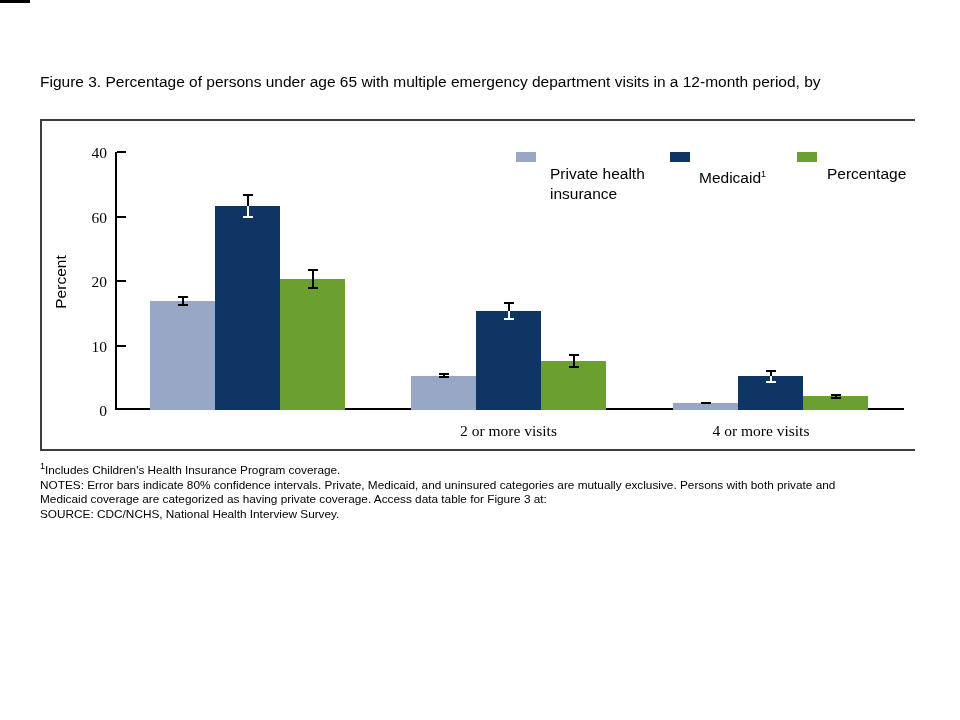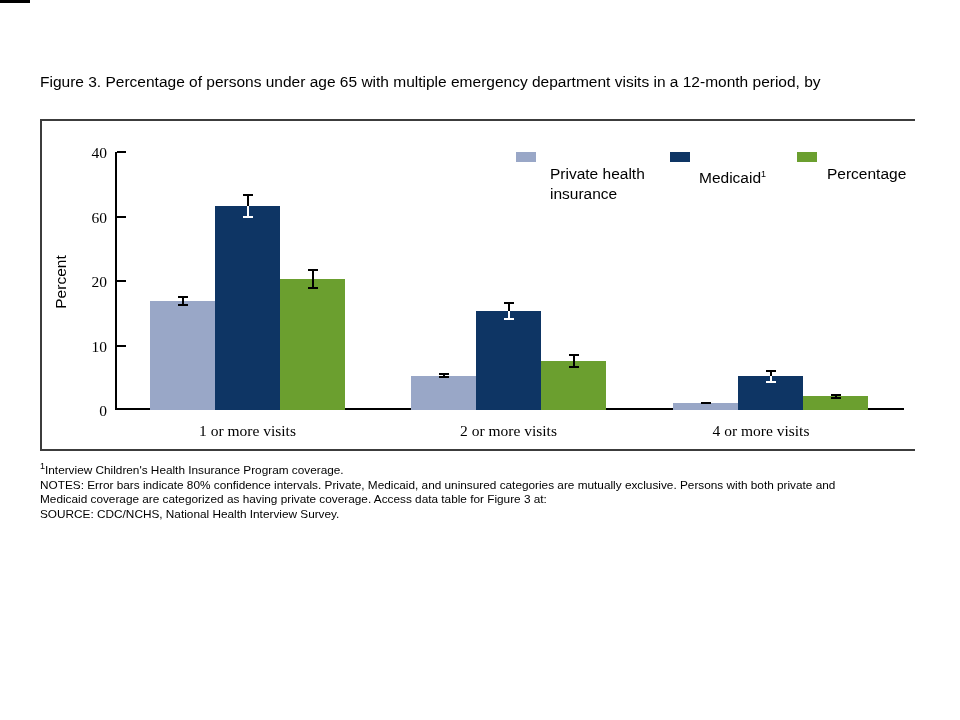--- a/index.html
+++ b/index.html
@@ -92,36 +92,35 @@
         <div class="bar" style="left: 499px; top: 239.98px; width: 65px; height: 49.02px; background: rgb(107, 159, 47);"></div>
         <div class="err" style="left: 530.5px; top: 232.885px; width: 2px; height: 7.095px; background: rgb(0, 0, 0);"></div>
         <div class="err" style="left: 526.5px; top: 232.885px; width: 10px; height: 2px; background: rgb(0, 0, 0);"></div>
         <div class="err" style="left: 530.5px; top: 239.98px; width: 2px; height: 7.095px; background: rgb(0, 0, 0);"></div>
         <div class="err" style="left: 526.5px; top: 245.075px; width: 10px; height: 2px; background: rgb(0, 0, 0);"></div>
         <div class="bar" style="left: 761px; top: 275.455px; width: 65px; height: 13.545px; background: rgb(107, 159, 47);"></div>
         <div class="err" style="left: 792.5px; top: 272.875px; width: 2px; height: 2.58px; background: rgb(0, 0, 0);"></div>
         <div class="err" style="left: 788.5px; top: 272.875px; width: 10px; height: 2px; background: rgb(0, 0, 0);"></div>
         <div class="err" style="left: 792.5px; top: 275.455px; width: 2px; height: 2.58px; background: rgb(0, 0, 0);"></div>
         <div class="err" style="left: 788.5px; top: 276.035px; width: 10px; height: 2px; background: rgb(0, 0, 0);"></div>
-        <div class="cat-label" style="left: 105.5px;">1 or more visits</div>
         <div class="cat-label" style="left: 366.5px;">2 or more visits</div>
         <div class="cat-label" style="left: 619px;">4 or more visits</div>
       </div>
 
     <div>
       <span class="swatch" style="left: 474px; background: rgb(153, 167, 199);"></span>
       <span class="legend-text" style="left:508px"><span>Private health</span><br><span>insurance</span></span>
 
       <span class="swatch" style="left: 628px; background: rgb(14, 53, 100);"></span>
       <span class="legend-text" style="left:657px"><span>Medicaid</span><sup>1</sup></span>
 
       <span class="swatch" style="left: 755px; background: rgb(107, 159, 47);"></span>
       <span class="legend-text" style="left:785px"><span>Percentage</span></span>
     </div>
   </div>
 
   <div class="footnotes">
-    <div class="fn-line"><sup>1</sup><span>Interview Children's Health Insurance Program coverage.</span></div>
+    <div class="fn-line"><sup>1</sup><span>Includes Children's Health Insurance Program coverage.</span></div>
     <div class="fn-line">NOTES: Error bars indicate 80% confidence intervals. Private, Medicaid, and uninsured categories are mutually exclusive. Persons with both private and</div>
     <div class="fn-line">Medicaid coverage are categorized as having private coverage. Access data table for Figure 3 at:</div>
     <div class="fn-line">SOURCE: CDC/NCHS, National Health Interview Survey.</div>
   </div>
 </div>
 
 </body></html>

